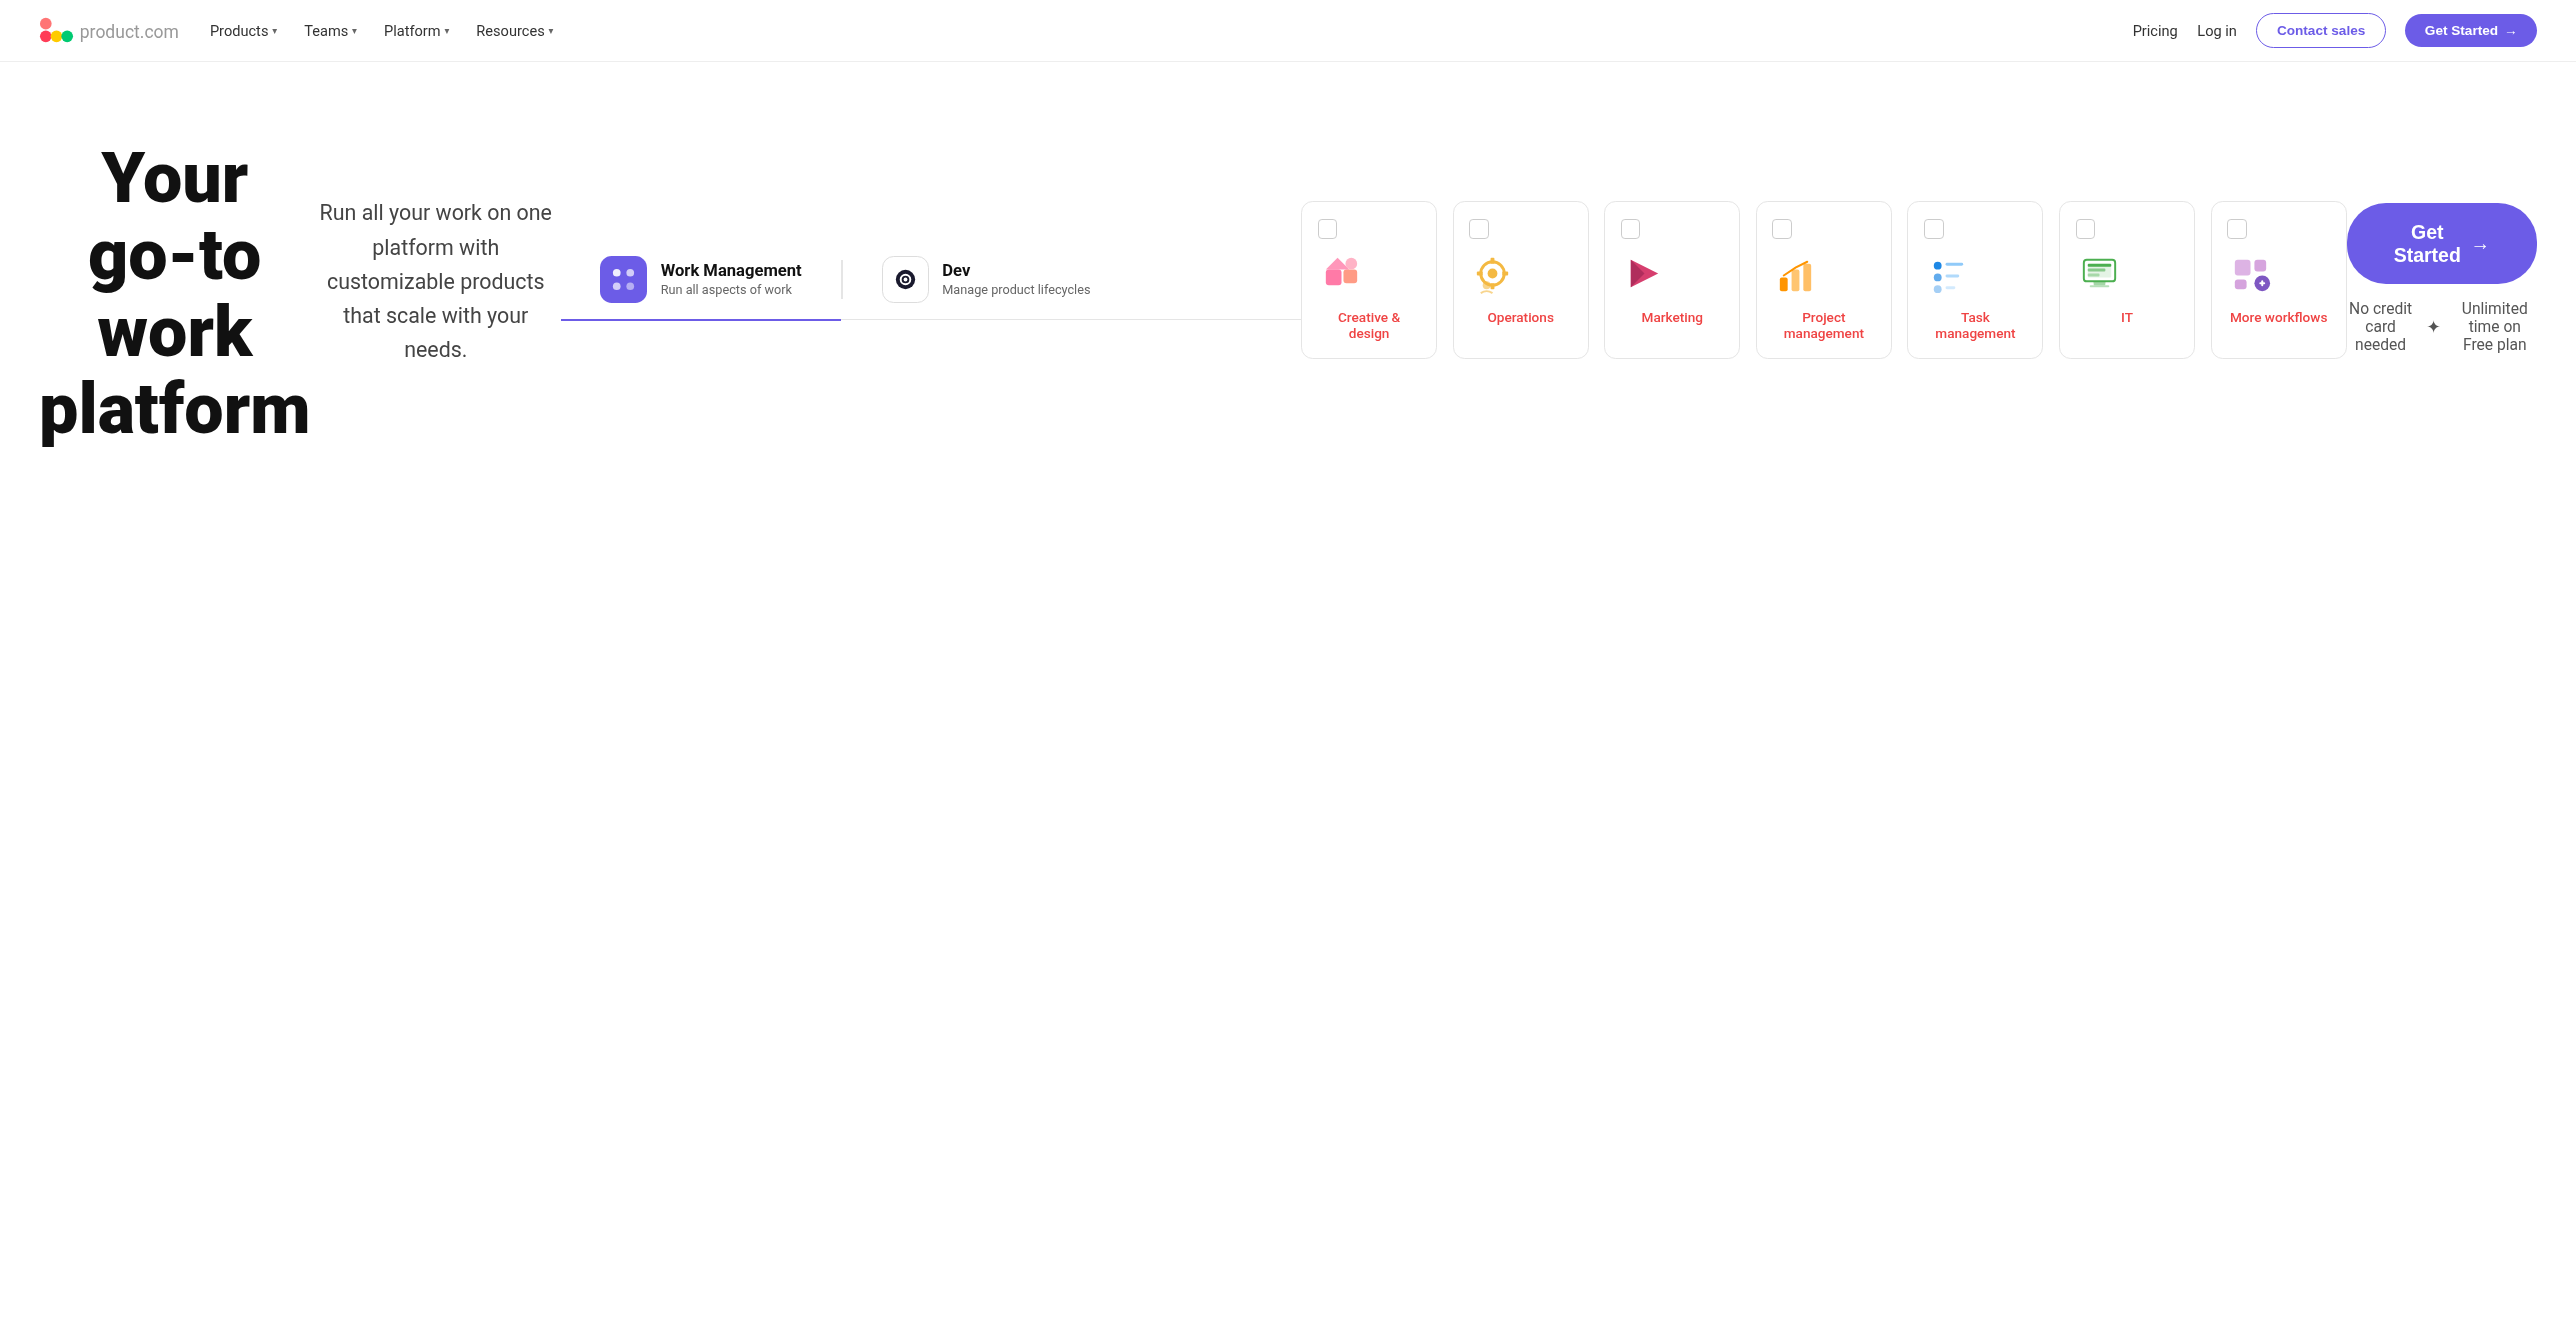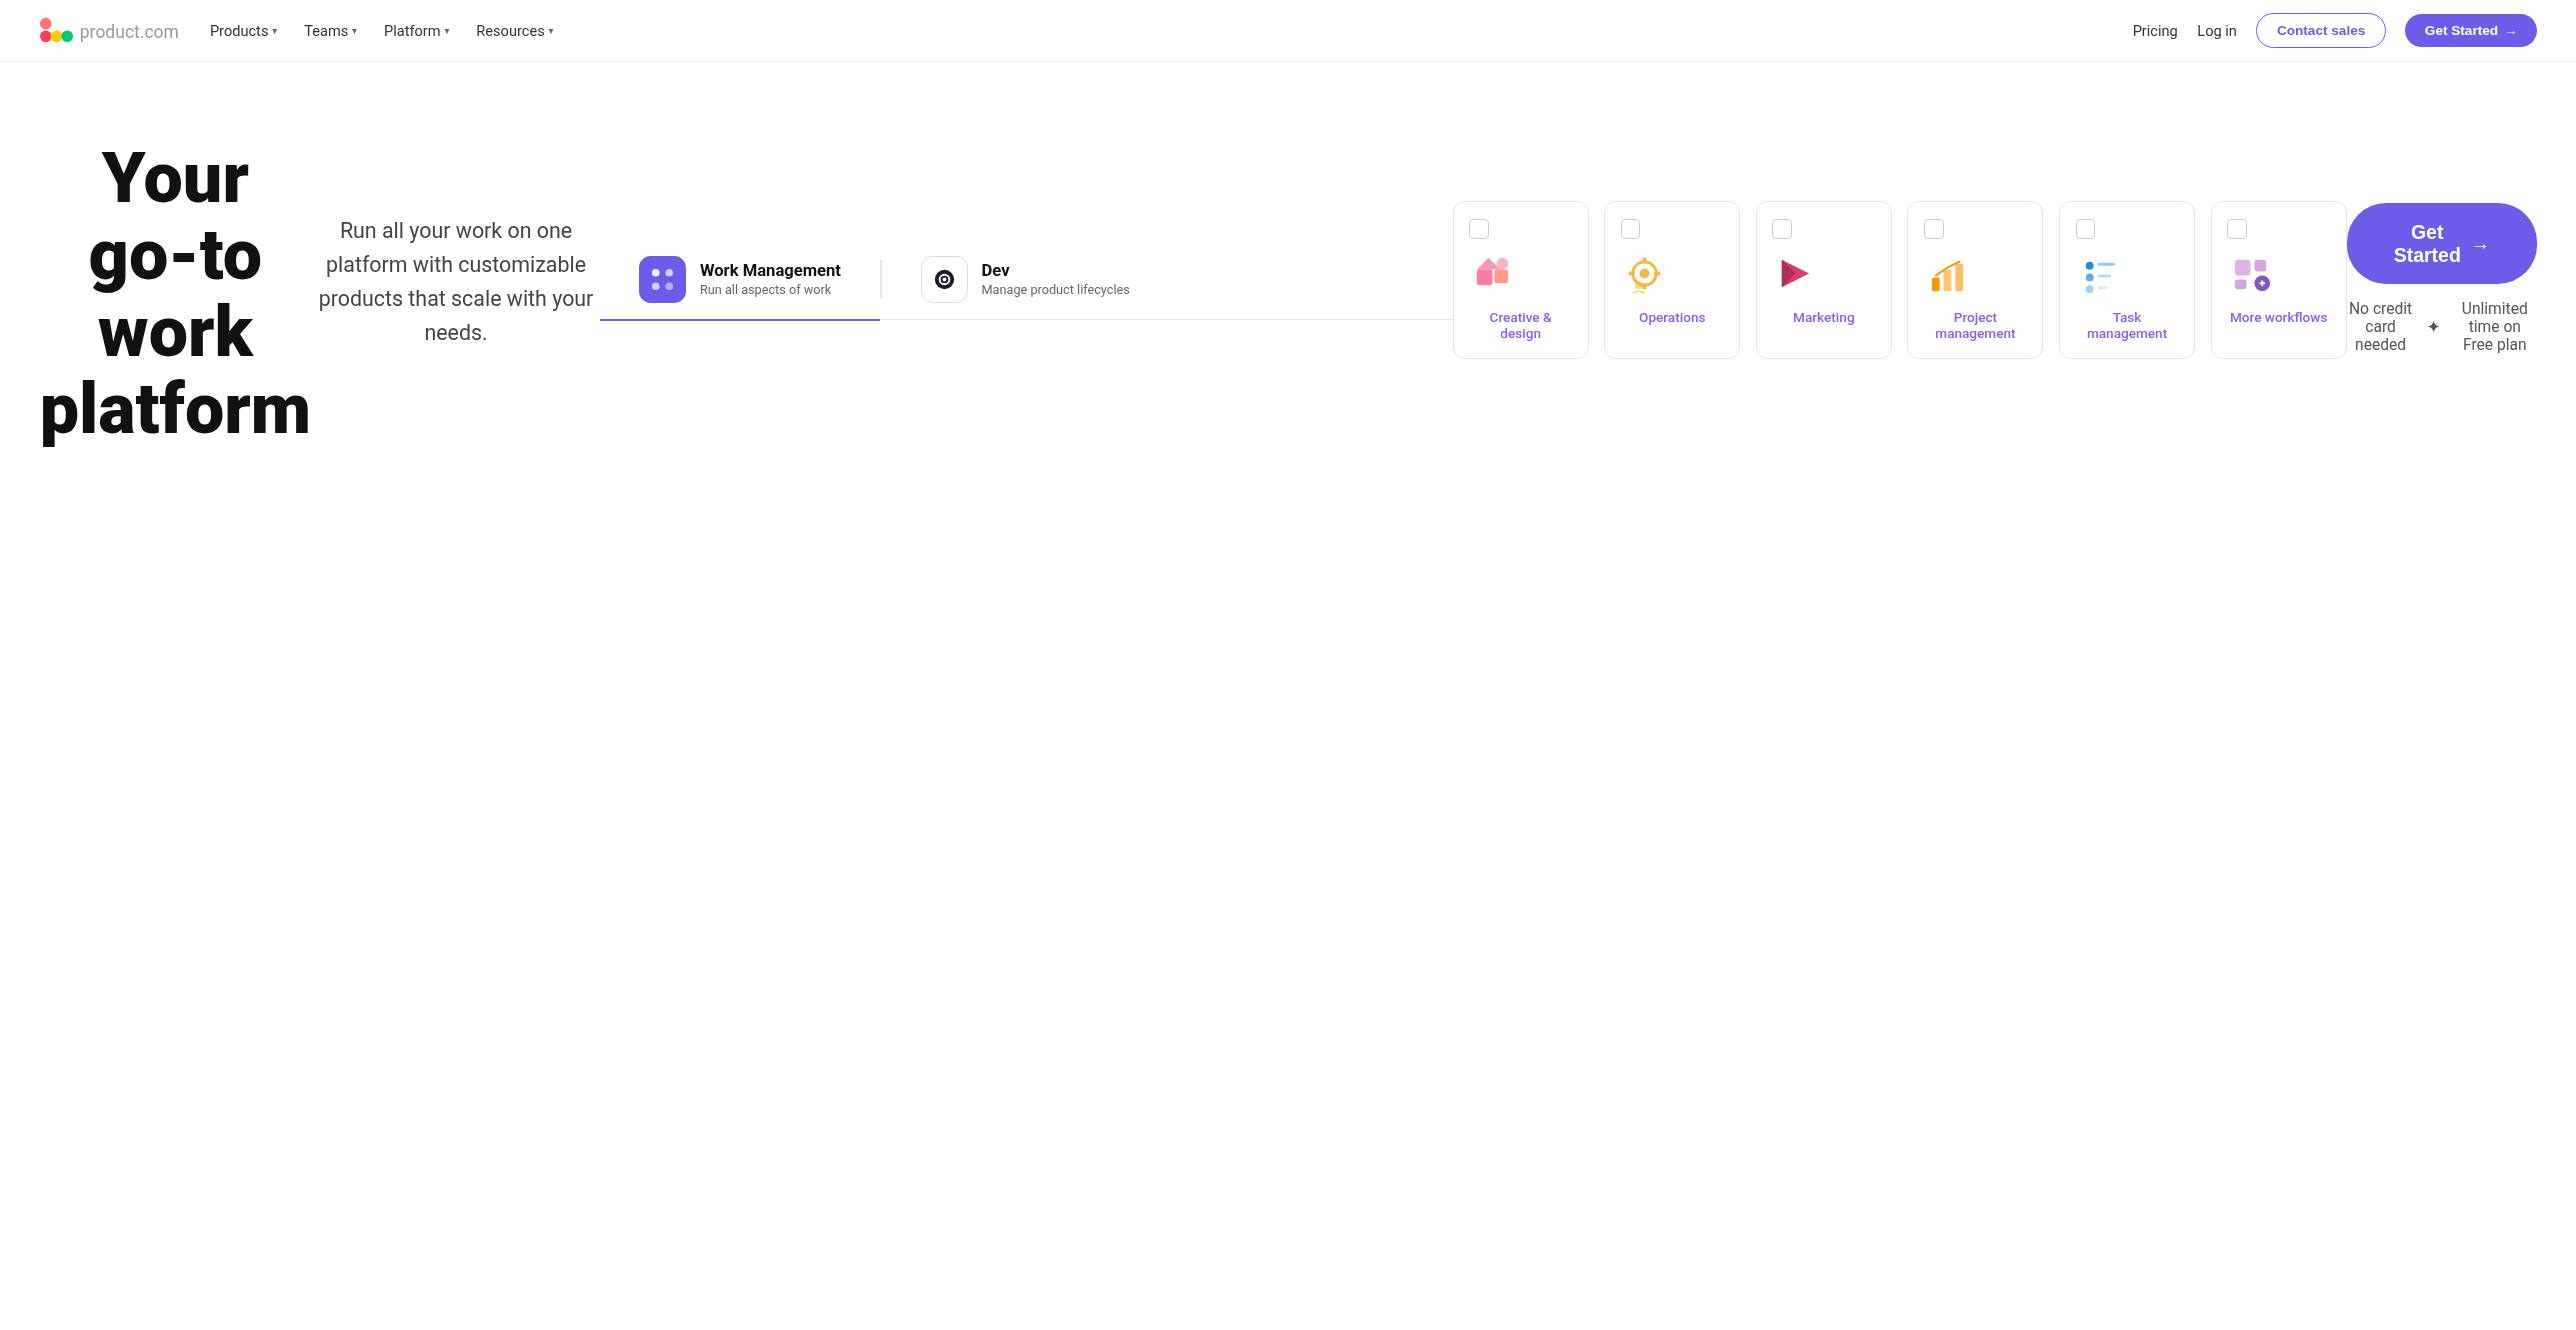--- a/index.html
+++ b/index.html
@@ -73,21 +73,21 @@
     }
     .workflow-card {
       width: 136px; border: 1.5px solid #e5e5e5; border-radius: 11.7px;
       padding: 17.5px 15.6px; display: flex; flex-direction: column; align-items: flex-start;
       gap: 11.7px; cursor: pointer; background: #fff;
     }
     .card-checkbox {
       width: 19.5px; height: 19.5px; border: 1.5px solid #ccc; border-radius: 3.9px;
     }
     .card-icon { width: 47px; height: 47px; }
-    .card-label { font-size: 13.6px; color: #8b5cf6; font-weight: 500; text-align: center; width: 100%; }
+    .card-label { font-size: 13.6px; color: #ef4444; font-weight: 500; text-align: center; width: 100%; }
 
     
     .cta-section { display: flex; flex-direction: column; align-items: center; gap: 15.6px; padding-bottom: 58px; }
     .btn-get-started-hero {
       padding: 17.5px 47px; background: #6c5ce7; border: none; border-radius: 39px;
       color: #fff; font-size: 19.5px; font-weight: 700; cursor: pointer;
       display: flex; align-items: center; gap: 9.7px;
     }
     .cta-note {
       display: flex; align-items: center; gap: 11.7px; font-size: 15.6px; color: #555;
@@ -242,20 +242,34 @@
         <circle cx="14" cy="28" r="4" fill="#1E88E5" opacity="0.7"></circle>
         <rect x="22" y="25" width="14" height="3" rx="1.5" fill="#90CAF9" opacity="0.7"></rect>
         <circle cx="14" cy="40" r="4" fill="#1E88E5" opacity="0.4"></circle>
         <rect x="22" y="37" width="10" height="3" rx="1.5" fill="#90CAF9" opacity="0.4"></rect>
       </svg>
       <span class="card-label">Task
 management</span>
     </div>
 
 
+    <div class="workflow-card">
+      <div class="card-checkbox"></div>
+      <svg class="card-icon" viewBox="0 0 48 48" fill="none">
+        <rect x="8" y="10" width="32" height="22" rx="3" fill="none" stroke="#4CAF50" stroke-width="2"></rect>
+        <rect x="12" y="14" width="24" height="14" rx="1" fill="#4CAF50" opacity="0.15"></rect>
+
+        <rect x="12" y="14" width="24" height="3" rx="1" fill="#4CAF50"></rect>
+        <rect x="12" y="19" width="18" height="3" rx="1" fill="#4CAF50" opacity="0.6"></rect>
+        <rect x="12" y="24" width="12" height="3" rx="1" fill="#4CAF50" opacity="0.4"></rect>
+        <rect x="18" y="32" width="12" height="4" rx="1" fill="#4CAF50" opacity="0.5"></rect>
+        <rect x="14" y="36" width="20" height="2" rx="1" fill="#4CAF50" opacity="0.4"></rect>
+      </svg>
+      <span class="card-label">IT</span>
+    </div>
 
     <div class="workflow-card">
       <div class="card-checkbox"></div>
       <svg class="card-icon" viewBox="0 0 48 48" fill="none">
         <rect x="8" y="10" width="16" height="16" rx="3" fill="#CE93D8" opacity="0.7"></rect>
         <rect x="28" y="10" width="12" height="12" rx="3" fill="#BA68C8" opacity="0.6"></rect>
         <rect x="8" y="30" width="12" height="10" rx="3" fill="#AB47BC" opacity="0.5"></rect>
 
         <circle cx="36" cy="34" r="8" fill="#7E57C2"></circle>
         <rect x="33" y="33" width="6" height="2" rx="1" fill="white"></rect>

